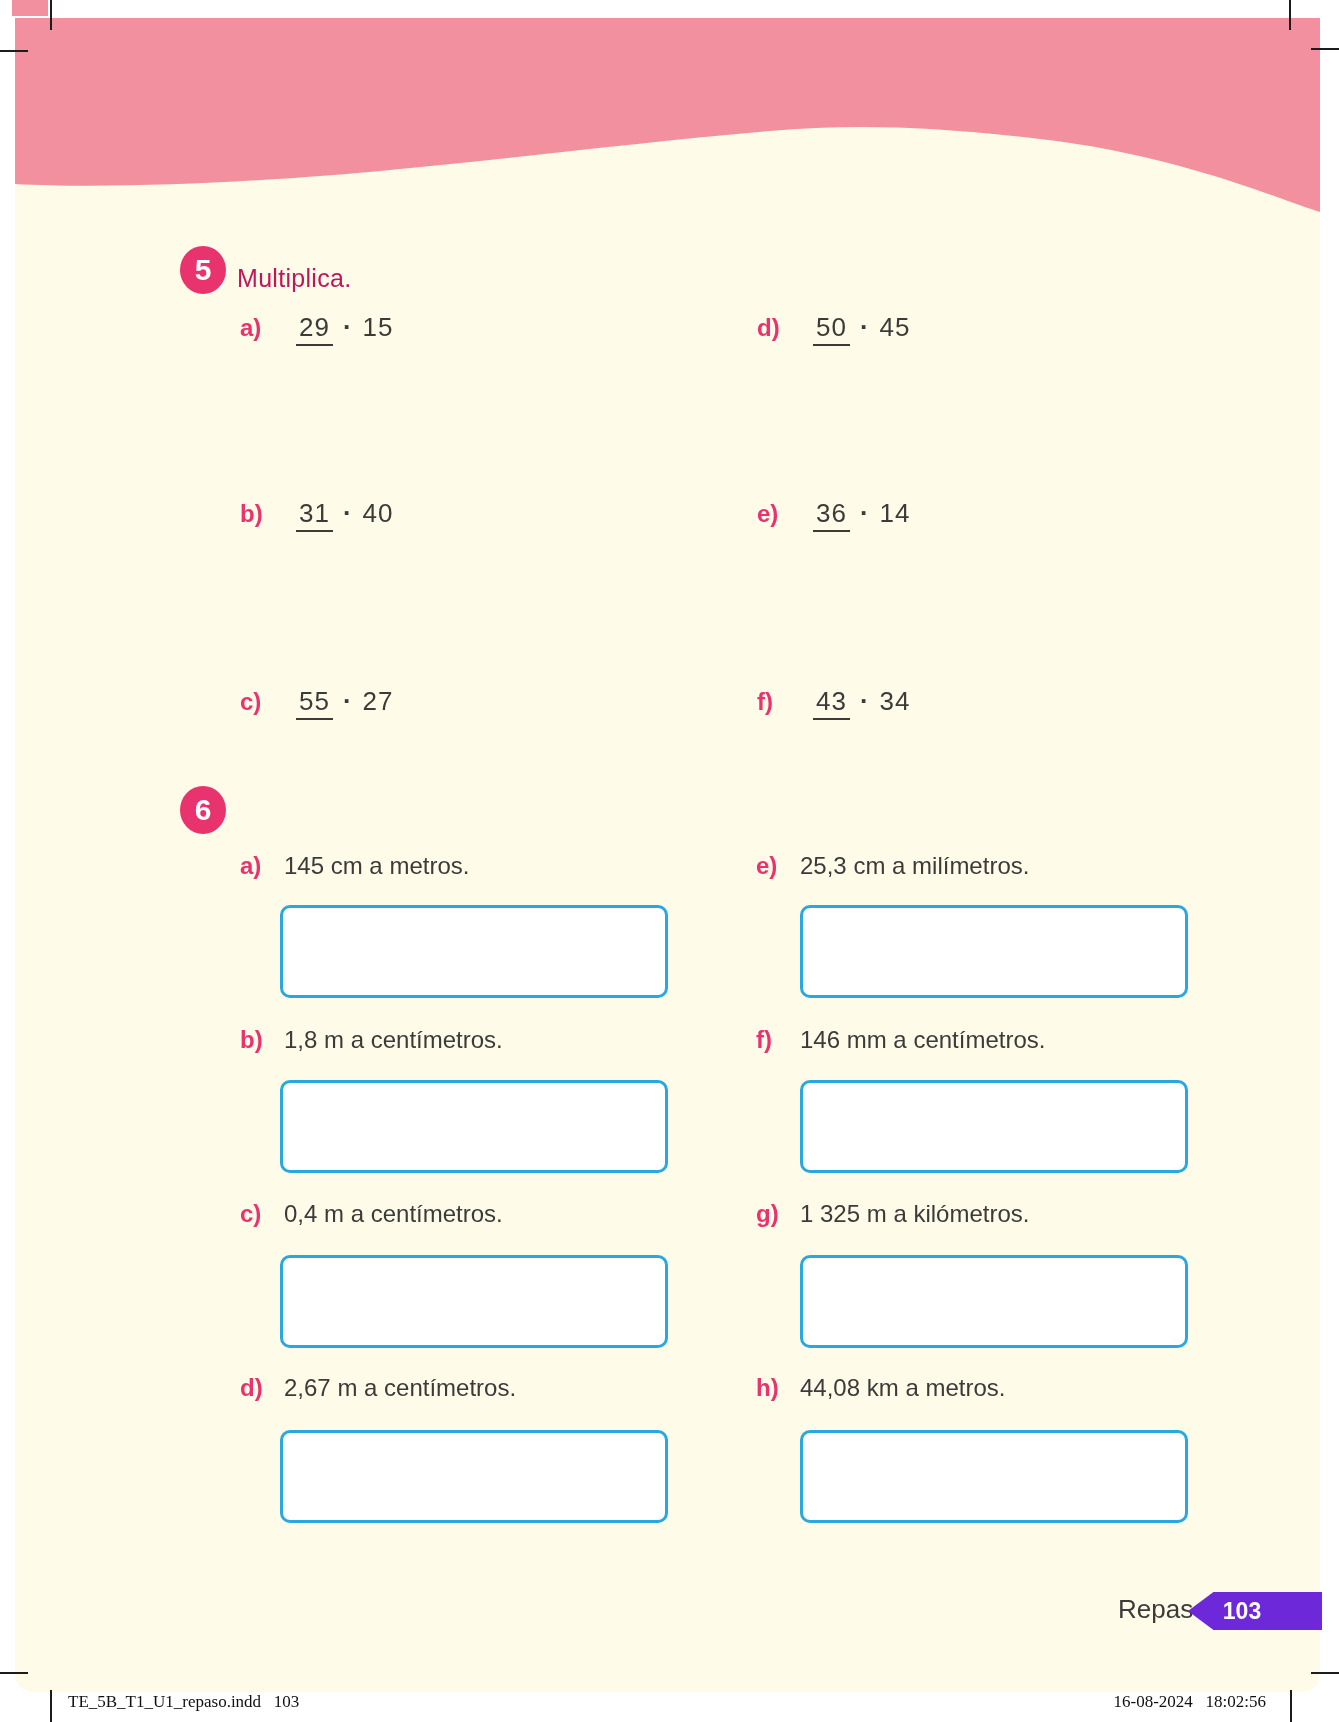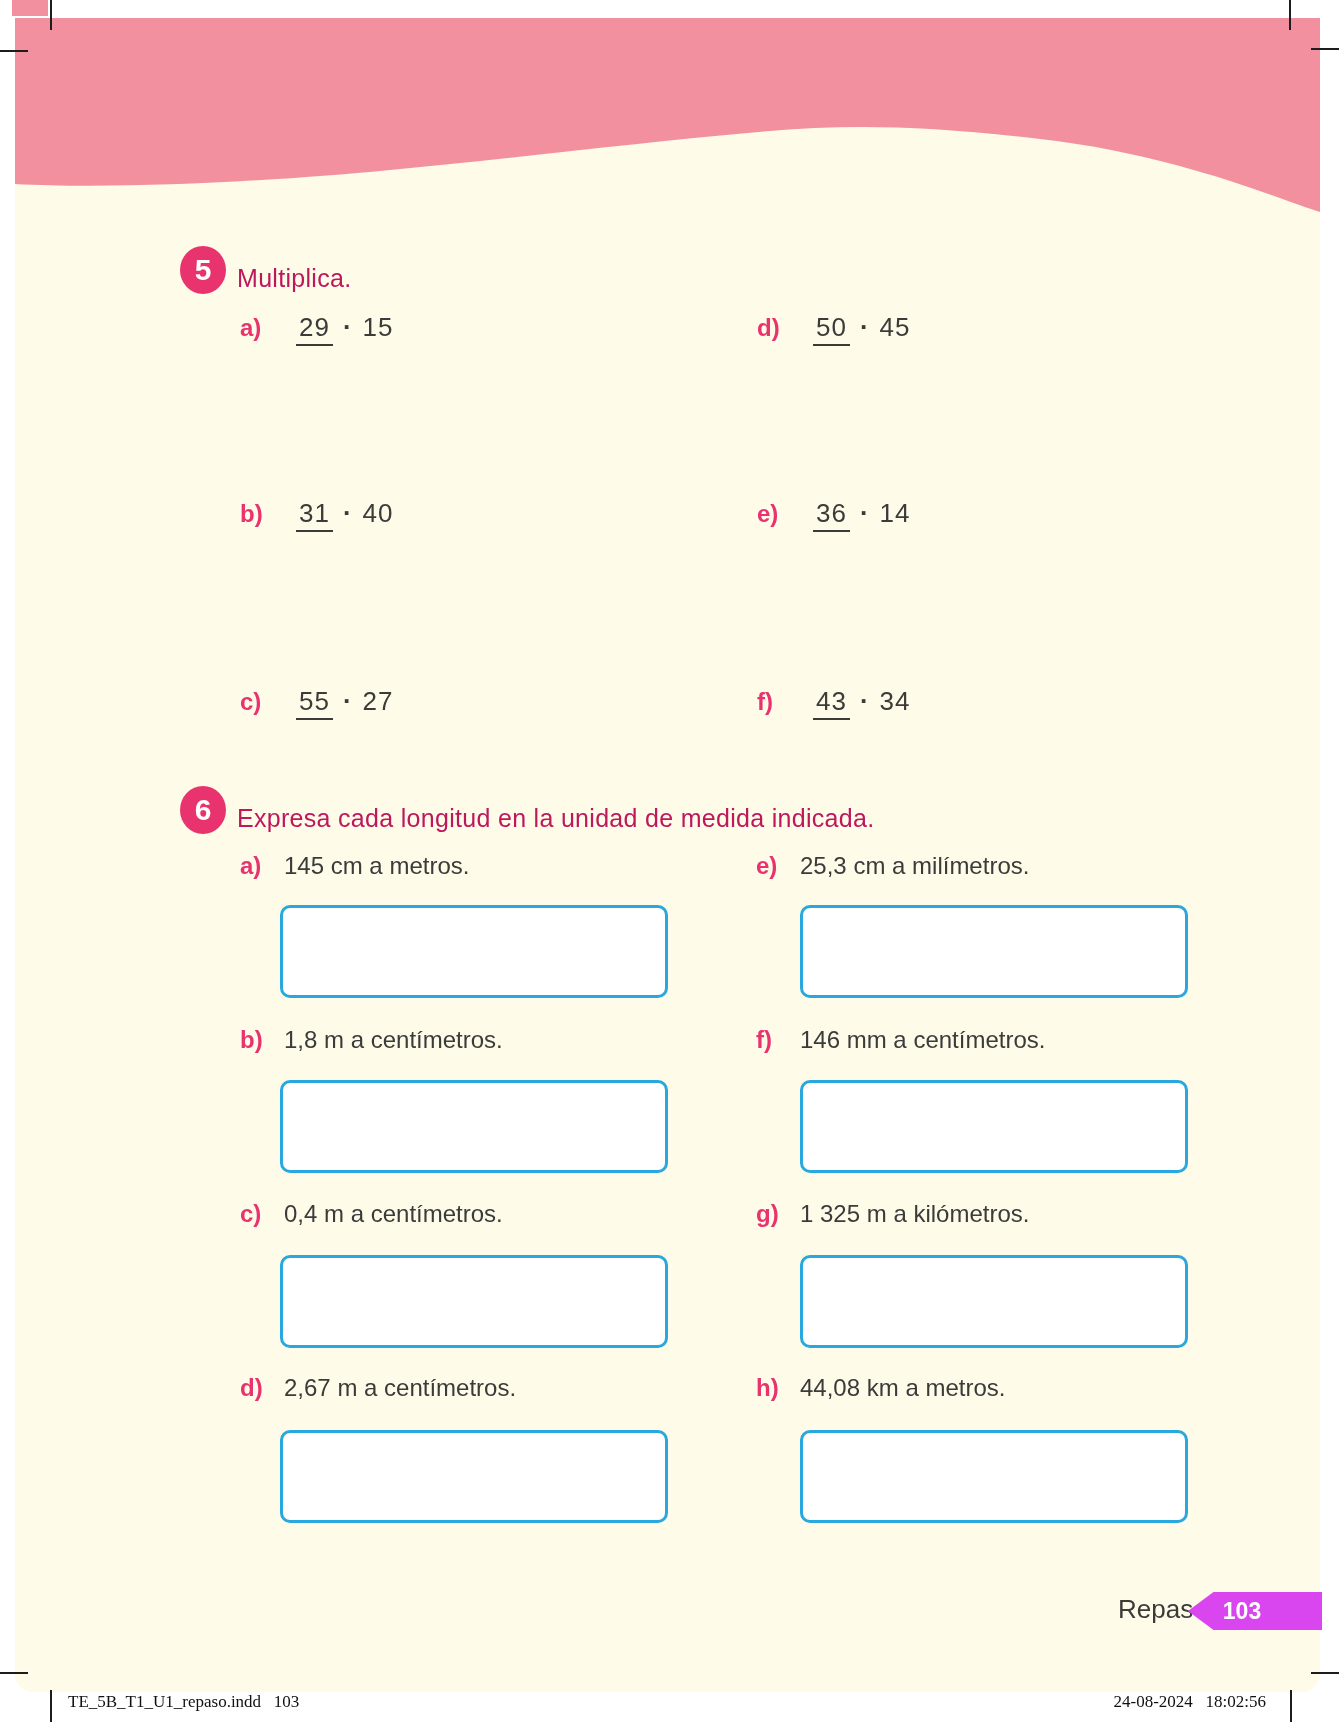--- a/index.html
+++ b/index.html
@@ -29,21 +29,21 @@
 
   .c-item { position:absolute; display:flex; align-items:baseline; font-size:24px; color:#3B3B3A; }
   .c-item .lbl { width:44px; color:#E8336E; font-weight:bold; font-size:24px; }
 
   .abox { position:absolute; width:388px; height:93px; background:#ffffff;
           border:3px solid #29A8E0; border-radius:10px; }
 
   .repaso { position:absolute; left:1118px; top:1594px; font-size:26px; color:#3B3B3A; }
 
   .page-tag { position:absolute; left:1188px; top:1592px; width:134px; height:38px;
-              background:#d946ef; color:#ffffff; font-size:23px; font-weight:bold;
+              background:#6d28d9; color:#ffffff; font-size:23px; font-weight:bold;
               line-height:38px; text-align:center; padding-right:26px;
               clip-path: polygon(0% 50%, 19% 0%, 100% 0%, 100% 100%, 19% 100%); }
 
   .print-note { position:absolute; font-family:"Liberation Serif", serif; font-size:17px;
                 color:#111111; white-space:pre; }
   .print-left { left:68px; top:1692px;text-align:right; }
   .print-right { right:73px; top:1692px; }
 </style>
 </head>
 <body>
@@ -99,21 +99,20 @@
     <span class="expr"><span class="u">55</span><span class="op">·</span><span>27</span></span>
   </div>
   <div class="m-item" style="left:757px;top:686px">
     <span class="lbl">f)</span>
     <span class="expr"><span class="u">43</span><span class="op">·</span><span>34</span></span>
   </div>
 
   <div class="badge" style="left:180px;top:786px">
     <span>6</span>
   </div>
-  <div class="ex-title" style="left:237px;top:804px">Expresa cada longitud en la unidad de medida indicada.</div>
 
   <div class="c-item" style="left:240px;top:852px">
     <span class="lbl">a)</span>
     <span>145 cm a metros.</span>
   </div>
   <div class="c-item" style="left:756px;top:852px">
     <span class="lbl">e)</span>
     <span>25,3 cm a milímetros.</span>
   </div>
   <div class="abox" style="left:280px;top:905px"></div>
@@ -151,15 +150,15 @@
   </div>
   <div class="abox" style="left:280px;top:1430px"></div>
   <div class="abox" style="left:800px;top:1430px"></div>
 
   <div class="repaso">Repaso</div>
   <div class="page-tag">
     <span>103</span>
   </div>
 
   <div class="print-note print-left">TE_5B_T1_U1_repaso.indd   103</div>
-  <div class="print-note print-right">24-08-2024   18:02:56</div>
+  <div class="print-note print-right">16-08-2024   18:02:56</div>
 
 </div>
 
 </body></html>

